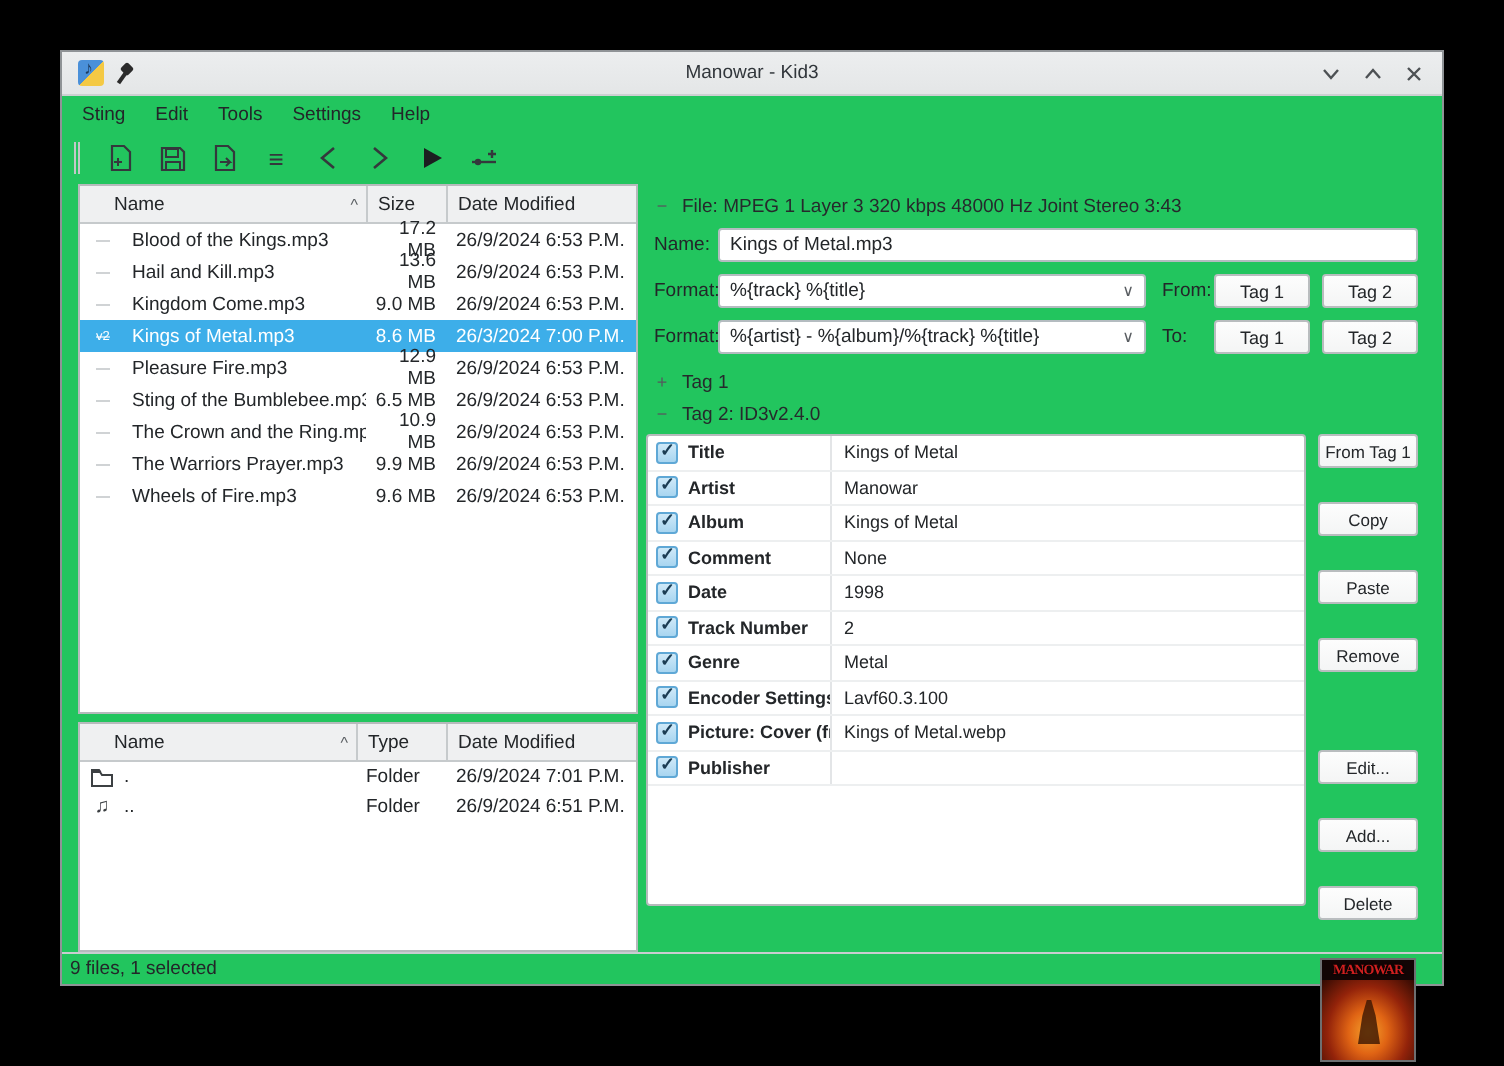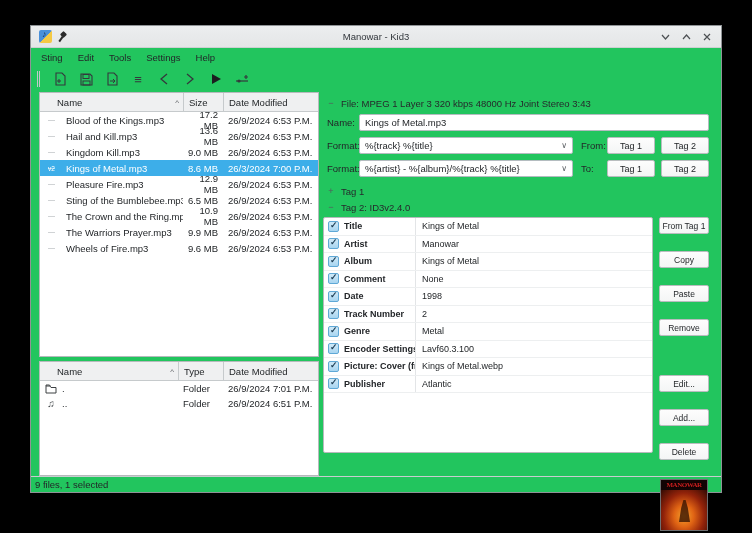--- a/index.html
+++ b/index.html
@@ -216,21 +216,21 @@
 
   <div class="file-row">
     <span class="tree"></span>
     <span class="fr-name">Hail and Kill.mp3</span>
     <span class="fr-size">13.6 MB</span>
     <span class="fr-date">26/9/2024 6:53 P.M.</span>
   </div>
 
   <div class="file-row">
     <span class="tree"></span>
-    <span class="fr-name">Kingdom Kill.mp3</span>
+    <span class="fr-name">Kingdom Come.mp3</span>
     <span class="fr-size">9.0 MB</span>
     <span class="fr-date">26/9/2024 6:53 P.M.</span>
   </div>
 
   <div class="file-row selected">
     <span class="tree">v2</span>
     <span class="fr-name">Kings of Metal.mp3</span>
     <span class="fr-size">8.6 MB</span>
     <span class="fr-date">26/3/2024 7:00 P.M.</span>
   </div>
@@ -425,21 +425,20 @@
       <span>Picture: Cover (front)</span>
     </div>
     <div class="tr-value">Kings of Metal.webp</div>
   </div>
 
   <div class="tag-row">
     <div class="tr-field">
       <span class="cbx checked"></span>
       <span>Publisher</span>
     </div>
-    <div class="tr-value">Atlantic</div>
   </div>
 </div>
 
         <div class="btn-col">
           <div class="side-btn">From Tag 1</div>
           <div class="side-btn">Copy</div>
           <div class="side-btn">Paste</div>
           <div class="side-btn">Remove</div>
           <div class="btn-sep"></div>
           <div class="side-btn">Edit...</div>

